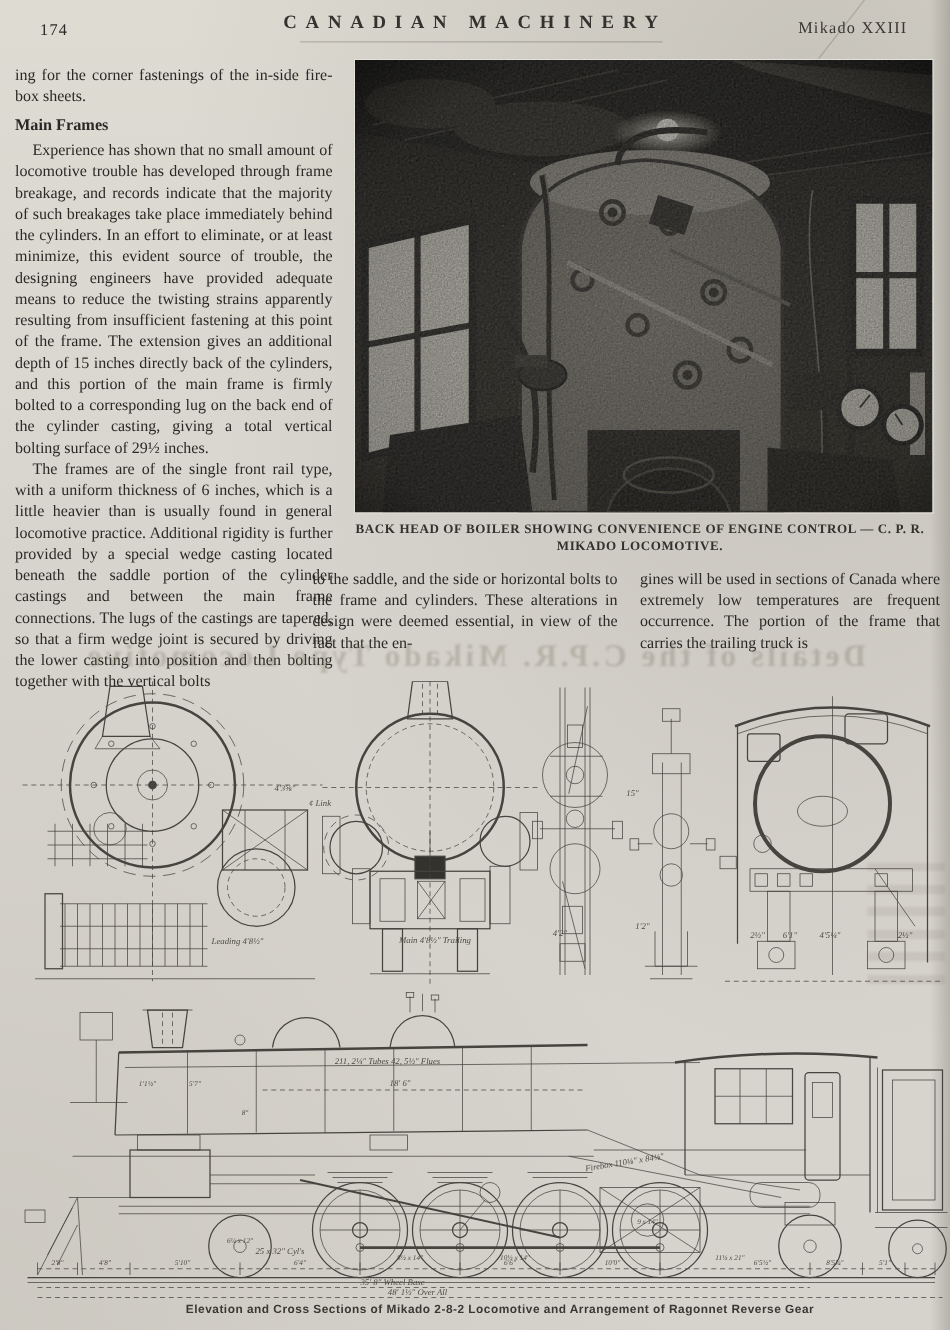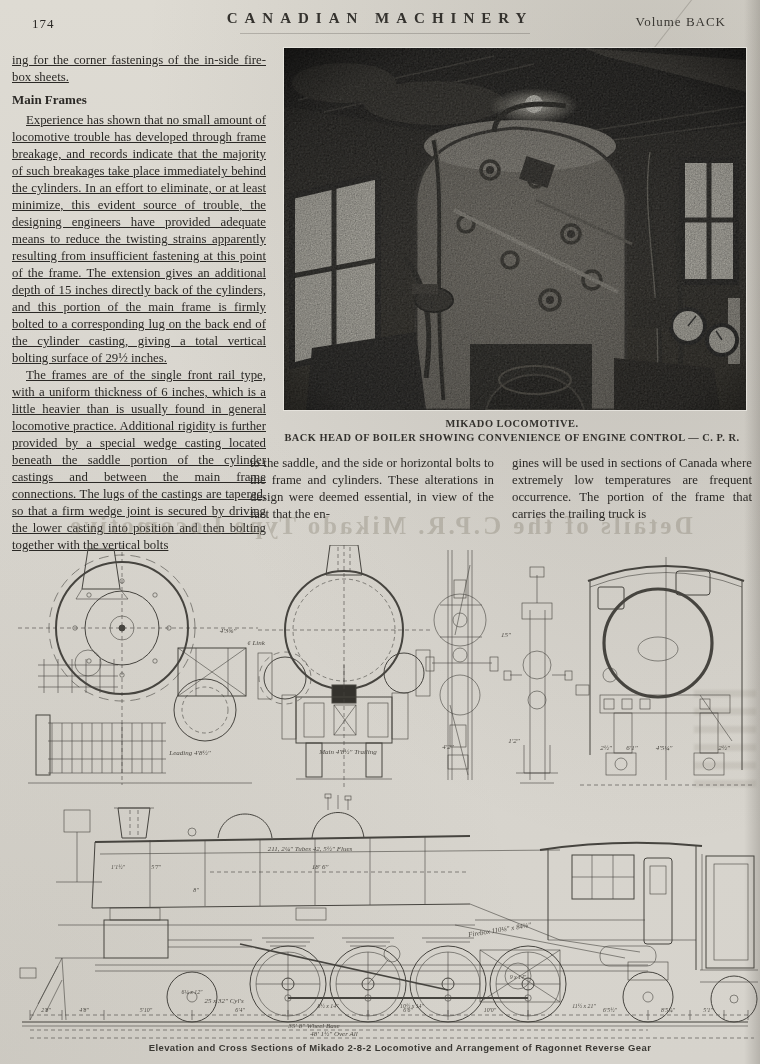--- a/index.html
+++ b/index.html
@@ -16,21 +16,21 @@
     background:linear-gradient(90deg,transparent,rgba(70,65,58,.22));pointer-events:none;}
   .crease{position:absolute;top:-10px;right:60px;width:1px;height:190px;
     background:rgba(80,75,66,.25);transform:rotate(38deg);transform-origin:top right;}
   .hdr-num{position:absolute;left:32px;top:16px;font-size:13px;letter-spacing:1px;}
   .hdr-title{position:absolute;left:0;right:0;top:10px;text-align:center;
     font-size:15px;letter-spacing:7px;font-weight:bold;color:#34322e;}
   .hdr-vol{position:absolute;right:34px;top:14px;font-size:13px;letter-spacing:1px;color:#3a3833;}
   .hdr-rule{position:absolute;left:240px;top:33px;width:290px;height:1px;background:rgba(60,56,50,.25);}
   .colL{position:absolute;left:12px;top:52px;width:254px;font-size:12.8px;line-height:17px;
     text-align:justify;}
-  .colL p{margin:0;text-decoration:underline;}
+  .colL p{margin:0;}
   .colL p.ind{text-indent:14px;}
   .colL h3{margin:5px 0 4px 0;font-size:13px;font-weight:bold;}
   .photo{position:absolute;left:284px;top:48px;width:462px;height:362px;
     outline:1px solid rgba(245,243,236,.8);box-shadow:0 0 0 1px rgba(40,38,34,.25);}
   .photo svg{display:block;}
   .caption{position:absolute;left:276px;top:417px;width:472px;text-align:center;
     font-size:10.4px;font-weight:bold;letter-spacing:.5px;line-height:14px;color:#33312d;}
   .colM{position:absolute;left:250px;top:455px;width:244px;font-size:12.8px;line-height:17px;text-align:justify;}
   .colR{position:absolute;left:512px;top:455px;width:240px;font-size:12.8px;line-height:17px;text-align:justify;font-family:Liberation Serif, serif;}
   .ghost{position:absolute;left:0;right:0;top:512px;text-align:center;
@@ -52,21 +52,21 @@
   .lbl-s{font-size:5.8px;}
 </style>
 </head>
 <body>
 
 <div class="edge-shade"></div>
 <div class="crease"></div>
 
 <div class="hdr-num">174</div>
 <div class="hdr-title">CANADIAN MACHINERY</div>
-<div class="hdr-vol">Volume BACK</div>
+<div class="hdr-vol">Mikado XXIII</div>
 <div class="hdr-rule"></div>
 
 <div class="colL">
   <p>ing for the corner fastenings of the in-side fire-box sheets.</p>
   <h3>Main Frames</h3>
   <p class="ind">Experience has shown that no small amount of locomotive trouble has developed through frame breakage, and records indicate that the majority of such breakages take place immediately behind the cylinders.  In an effort to eliminate, or at least minimize, this evident source of trouble, the designing engineers have provided adequate means to reduce the twisting strains apparently resulting from insufficient fastening at this point of the frame.  The extension gives an additional depth of 15 inches directly back of the cylinders, and this portion of the main frame is firmly bolted to a corresponding lug on the back end of the cylinder casting, giving a total vertical bolting surface of 29½ inches.</p>
   <p class="ind">The frames are of the single front rail type, with a uniform thickness of 6 inches, which is a little heavier than is usually found in general locomotive practice.  Additional rigidity is further provided by a special wedge casting located beneath the saddle portion of the cylinder castings and between the main frame connections.  The lugs of the castings are tapered, so that a firm wedge joint is secured by driving the lower casting into position and then bolting together with the vertical bolts</p>
 </div>
 
 <div class="photo">
@@ -180,22 +180,22 @@
   <polygon points="330,310 430,320 436,362 330,362" fill="#14120f"></polygon>
   <rect x="348" y="250" width="40" height="30" fill="#1b1915"></rect>
 
   <rect width="462" height="362" filter="url(#gn)" opacity=".5"></rect>
   <rect width="462" height="362" filter="url(#gw)" opacity=".28"></rect>
   <rect width="462" height="362" fill="url(#vig)"></rect>
 </svg>
 </div>
 
 <div class="caption">
+  <div>BACK HEAD OF BOILER SHOWING CONVENIENCE OF ENGINE CONTROL — C. P. R.</div>
   <div>MIKADO LOCOMOTIVE.</div>
-  <div>BACK HEAD OF BOILER SHOWING CONVENIENCE OF ENGINE CONTROL — C. P. R.</div>
 </div>
 
 <div class="colM">
   <p style="margin:0">to the saddle, and the side or horizontal bolts to the frame and cylinders.  These alterations in design were deemed essential, in view of the fact that the en-</p>
 </div>
 <div class="colR">
   <p style="margin:0">gines will be used in sections of Canada where extremely low temperatures are frequent occurrence.  The portion of the frame that carries the trailing truck is</p>
 </div>
 
 <div class="ghost">Details of the C.P.R. Mikado Type Locomotive</div>

